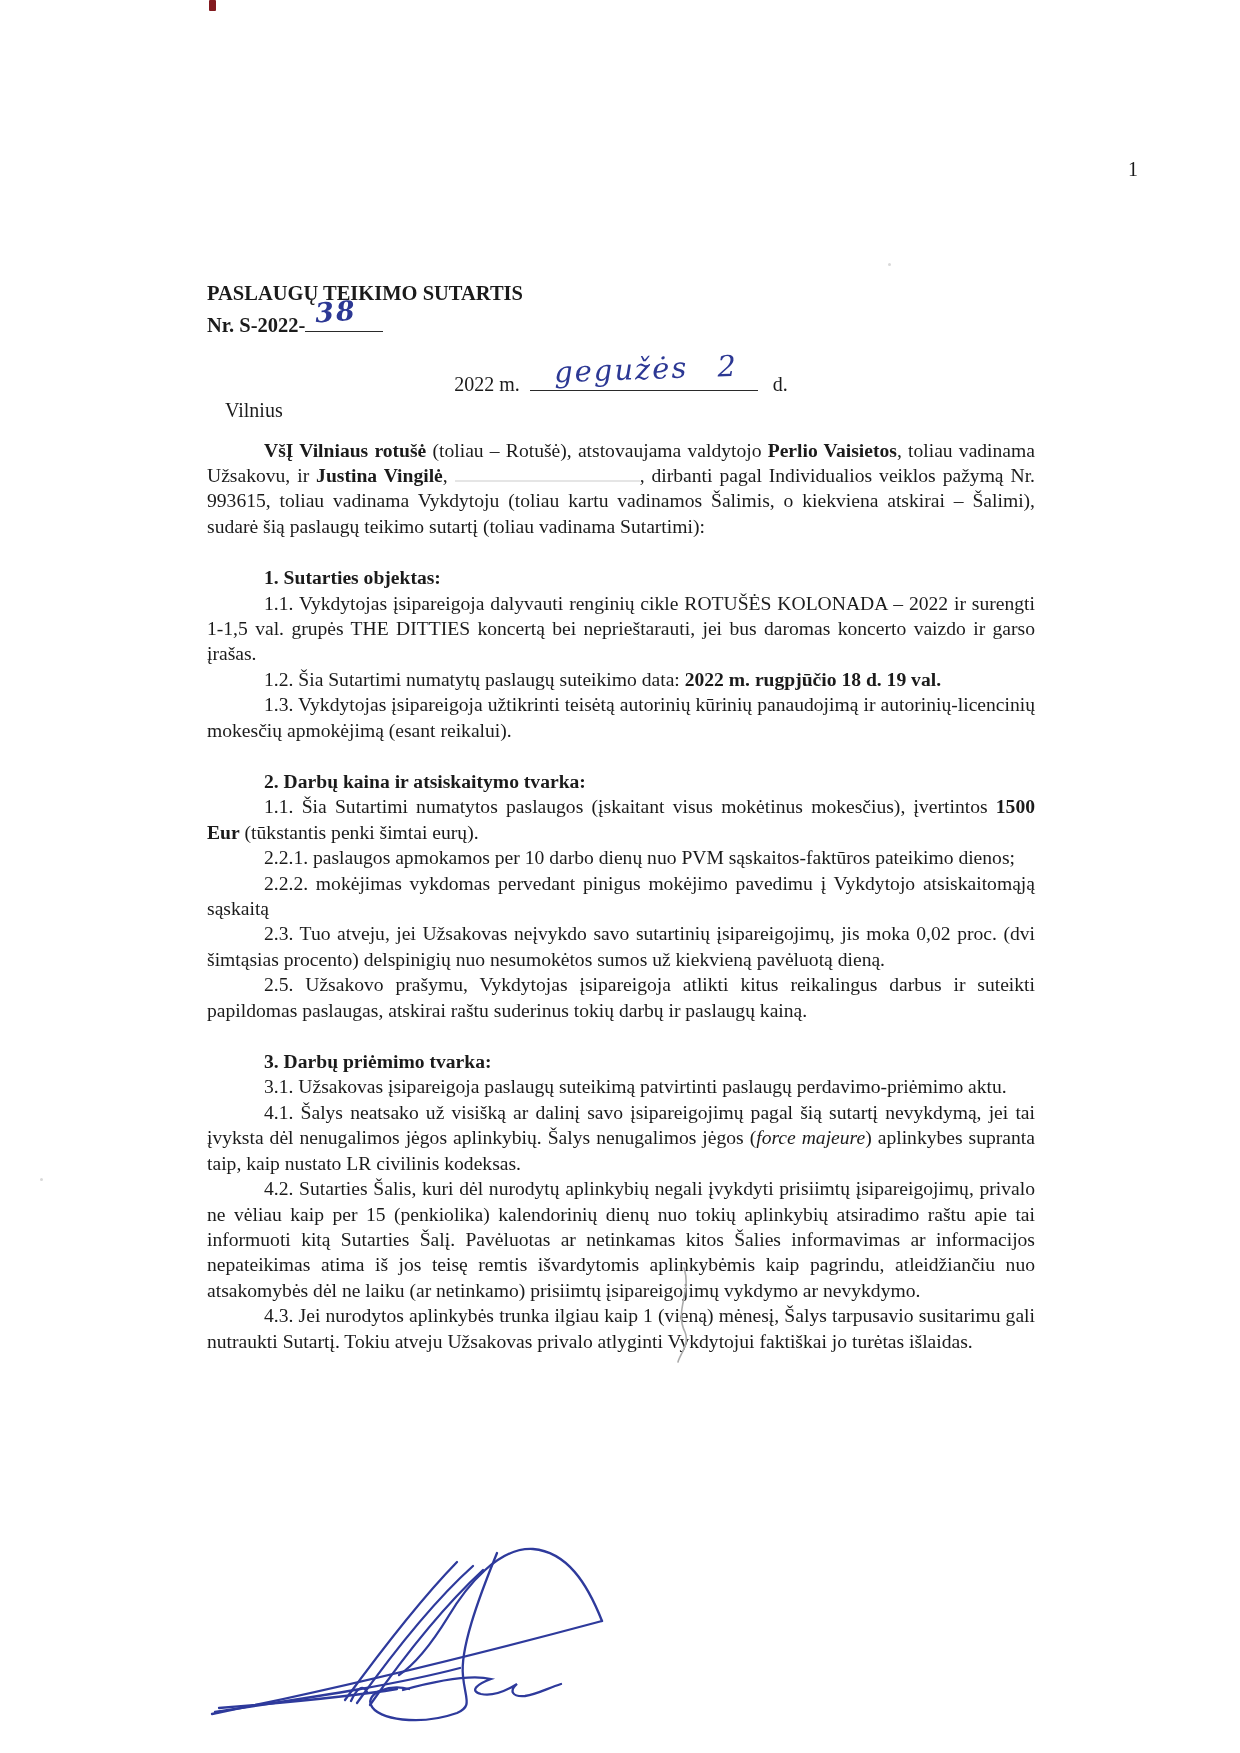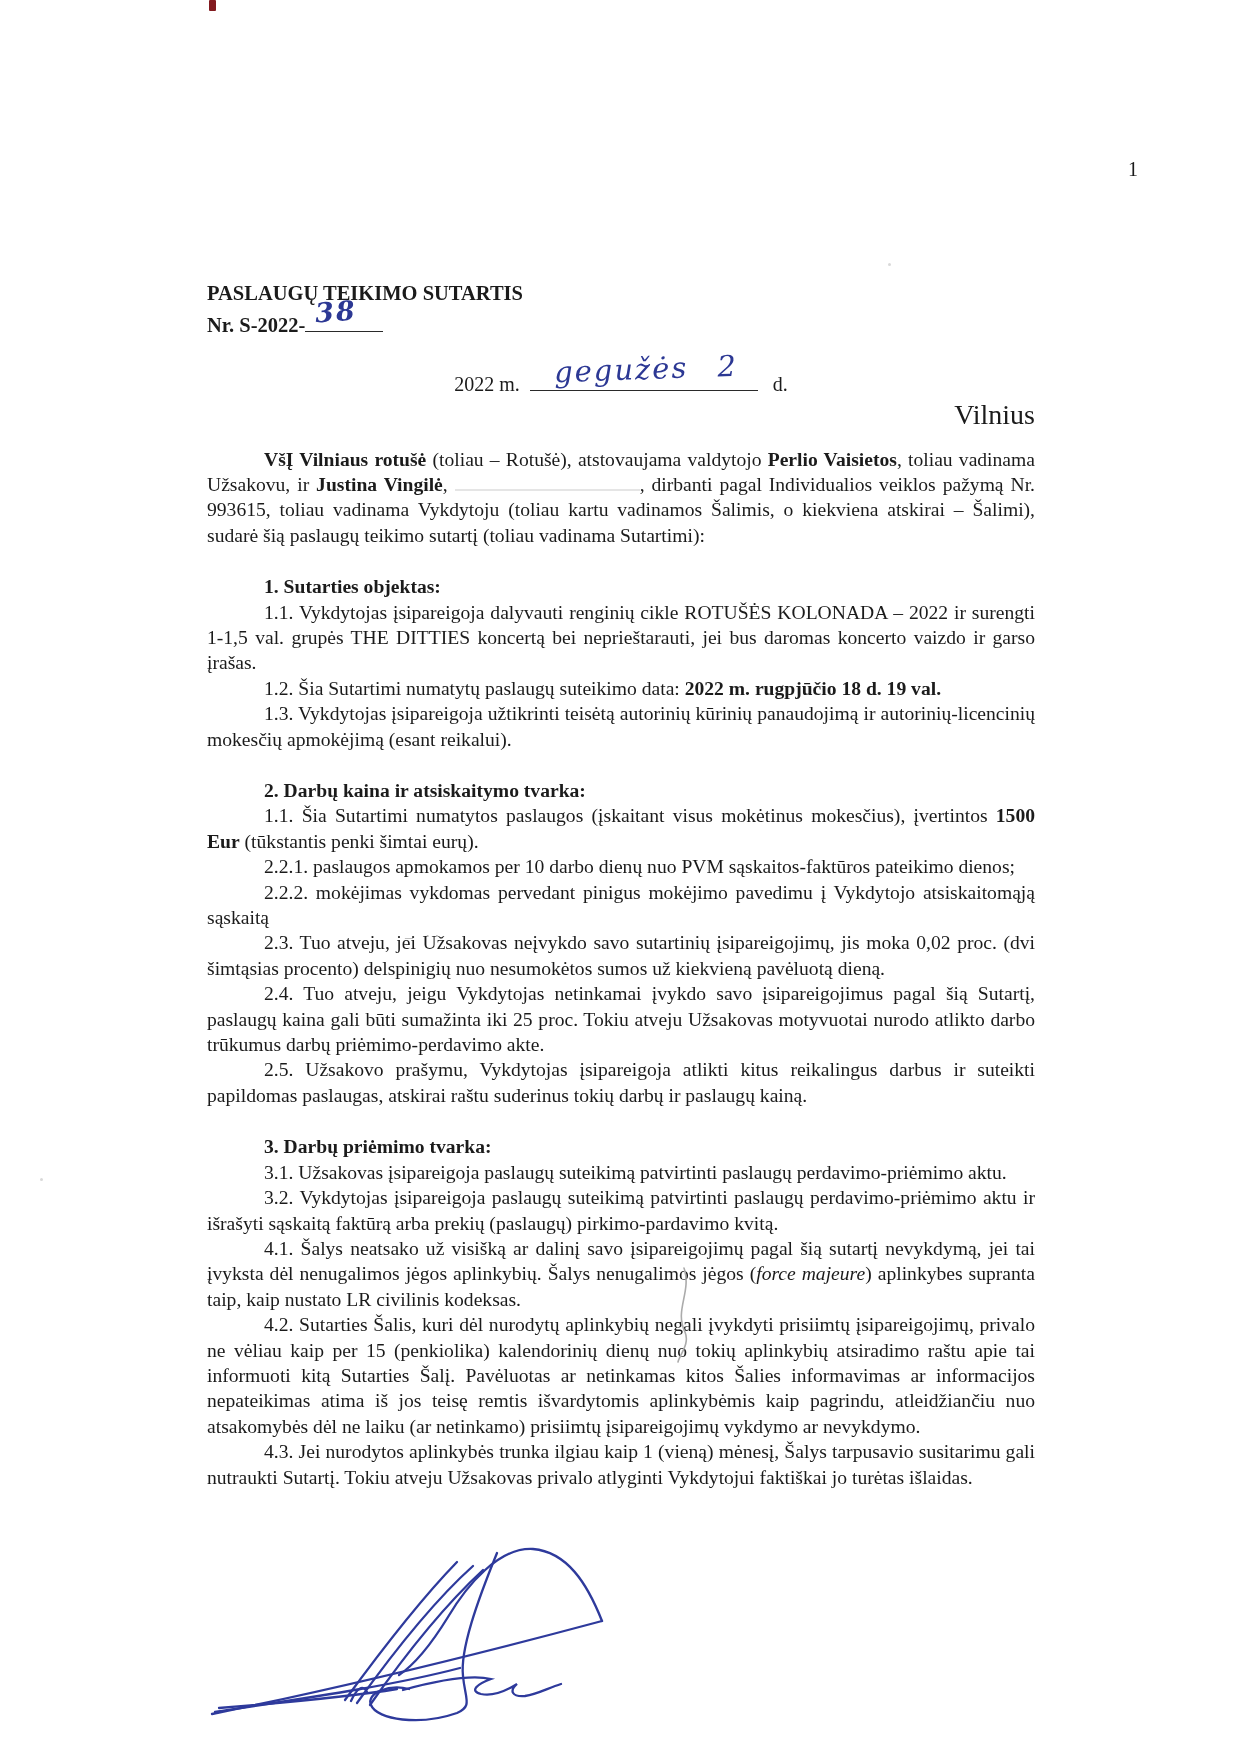--- a/index.html
+++ b/index.html
@@ -41,21 +41,21 @@
   }
   .date-block{
     margin-top:30px;text-align:center;font-size:20px;
   }
   .blank-date{width:228px;height:1.1em;}
   .hand-date{
     position:absolute;left:24px;top:-16px;
     font-size:29px;transform:rotate(-2deg);
     word-spacing:18px;
   }
-  .city-line{text-align:right;font-size:28px;margin-top:3px;margin-left:18px;}
+  .city-line{text-align:left;font-size:20px;margin-top:3px;margin-left:18px;}
   .doc-body{margin-top:16px;font-size:19.6px;line-height:25.4px;text-align:justify;}
   .para{margin:0;text-indent:57px;}
   .heading{font-weight:bold;margin-top:26px;}
   .b{font-weight:bold;}
   .i{font-style:italic;}
   .redacted-gap{
     display:inline-block;height:0.8em;
     border-bottom:2px solid rgba(150,150,150,0.25);
     vertical-align:baseline;
   }
@@ -102,25 +102,23 @@
         <p class="para"><span class="b">VšĮ Vilniaus rotušė</span><span> (toliau – Rotušė), atstovaujama valdytojo </span><span class="b">Perlio Vaisietos</span><span>, toliau vadinama Užsakovu, ir </span><span class="b">Justina Vingilė</span><span>, </span><span class="redacted-gap" style="width: 185px;"></span><span>, dirbanti pagal Individualios veiklos pažymą Nr. 993615, toliau vadinama Vykdytoju (toliau kartu vadinamos Šalimis, o kiekviena atskirai – Šalimi), sudarė šią paslaugų teikimo sutartį (toliau vadinama Sutartimi):</span></p>
         <p class="para heading">1. Sutarties objektas:</p>
         <p class="para"><span>1.1. Vykdytojas įsipareigoja dalyvauti renginių cikle ROTUŠĖS KOLONADA – 2022 ir surengti 1-1,5 val. grupės THE DITTIES koncertą bei neprieštarauti, jei bus daromas koncerto vaizdo ir garso įrašas.</span></p>
         <p class="para"><span>1.2. Šia Sutartimi numatytų paslaugų suteikimo data: </span><span class="b">2022 m. rugpjūčio 18 d. 19 val.</span></p>
         <p class="para"><span>1.3. Vykdytojas įsipareigoja užtikrinti teisėtą autorinių kūrinių panaudojimą ir autorinių-licencinių mokesčių apmokėjimą (esant reikalui).</span></p>
         <p class="para heading">2. Darbų kaina ir atsiskaitymo tvarka:</p>
         <p class="para"><span>1.1. Šia Sutartimi numatytos paslaugos (įskaitant visus mokėtinus mokesčius), įvertintos </span><span class="b">1500 Eur</span><span> (tūkstantis penki šimtai eurų).</span></p>
         <p class="para"><span>2.2.1. paslaugos apmokamos per 10 darbo dienų nuo PVM sąskaitos-faktūros pateikimo dienos;</span></p>
         <p class="para"><span>2.2.2. mokėjimas vykdomas pervedant pinigus mokėjimo pavedimu į Vykdytojo atsiskaitomąją sąskaitą</span></p>
         <p class="para"><span>2.3. Tuo atveju, jei Užsakovas neįvykdo savo sutartinių įsipareigojimų, jis moka 0,02 proc. (dvi šimtąsias procento) delspinigių nuo nesumokėtos sumos už kiekvieną pavėluotą dieną.</span></p>
-        <p class="para"><span>2.4. Tuo atveju, jeigu Vykdytojas netinkamai įvykdo savo įsipareigojimus pagal šią Sutartį, paslaugų kaina gali būti sumažinta iki 25 proc. Tokiu atveju Užsakovas motyvuotai nurodo atlikto darbo trūkumus darbų priėmimo-perdavimo akte.</span></p>
         <p class="para"><span>2.5. Užsakovo prašymu, Vykdytojas įsipareigoja atlikti kitus reikalingus darbus ir suteikti papildomas paslaugas, atskirai raštu suderinus tokių darbų ir paslaugų kainą.</span></p>
         <p class="para heading">3. Darbų priėmimo tvarka:</p>
         <p class="para"><span>3.1. Užsakovas įsipareigoja paslaugų suteikimą patvirtinti paslaugų perdavimo-priėmimo aktu.</span></p>
-        <p class="para"><span>3.2. Vykdytojas įsipareigoja paslaugų suteikimą patvirtinti paslaugų perdavimo-priėmimo aktu ir išrašyti sąskaitą faktūrą arba prekių (paslaugų) pirkimo-pardavimo kvitą.</span></p>
         <p class="para"><span>4.1. Šalys neatsako už visišką ar dalinį savo įsipareigojimų pagal šią sutartį nevykdymą, jei tai įvyksta dėl nenugalimos jėgos aplinkybių. Šalys nenugalimos jėgos (</span><span class="i">force majeure</span><span>) aplinkybes supranta taip, kaip nustato LR civilinis kodeksas.</span></p>
         <p class="para"><span>4.2. Sutarties Šalis, kuri dėl nurodytų aplinkybių negali įvykdyti prisiimtų įsipareigojimų, privalo ne vėliau kaip per 15 (penkiolika) kalendorinių dienų nuo tokių aplinkybių atsiradimo raštu apie tai informuoti kitą Sutarties Šalį. Pavėluotas ar netinkamas kitos Šalies informavimas ar informacijos nepateikimas atima iš jos teisę remtis išvardytomis aplinkybėmis kaip pagrindu, atleidžiančiu nuo atsakomybės dėl ne laiku (ar netinkamo) prisiimtų įsipareigojimų vykdymo ar nevykdymo.</span></p>
         <p class="para"><span>4.3. Jei nurodytos aplinkybės trunka ilgiau kaip 1 (vieną) mėnesį, Šalys tarpusavio susitarimu gali nutraukti Sutartį. Tokiu atveju Užsakovas privalo atlyginti Vykdytojui faktiškai jo turėtas išlaidas.</span></p>
       </div>
   </div>
 
   <div class="faint-marks">– ··</div>
 
   <svg class="artifact-svg" width="60" height="110" viewBox="0 0 60 110">
     <path d="M24,8 C32,32 14,50 25,72 C30,84 20,94 18,102" fill="none" stroke="#ababab" stroke-width="1.6" stroke-linecap="round"></path>

